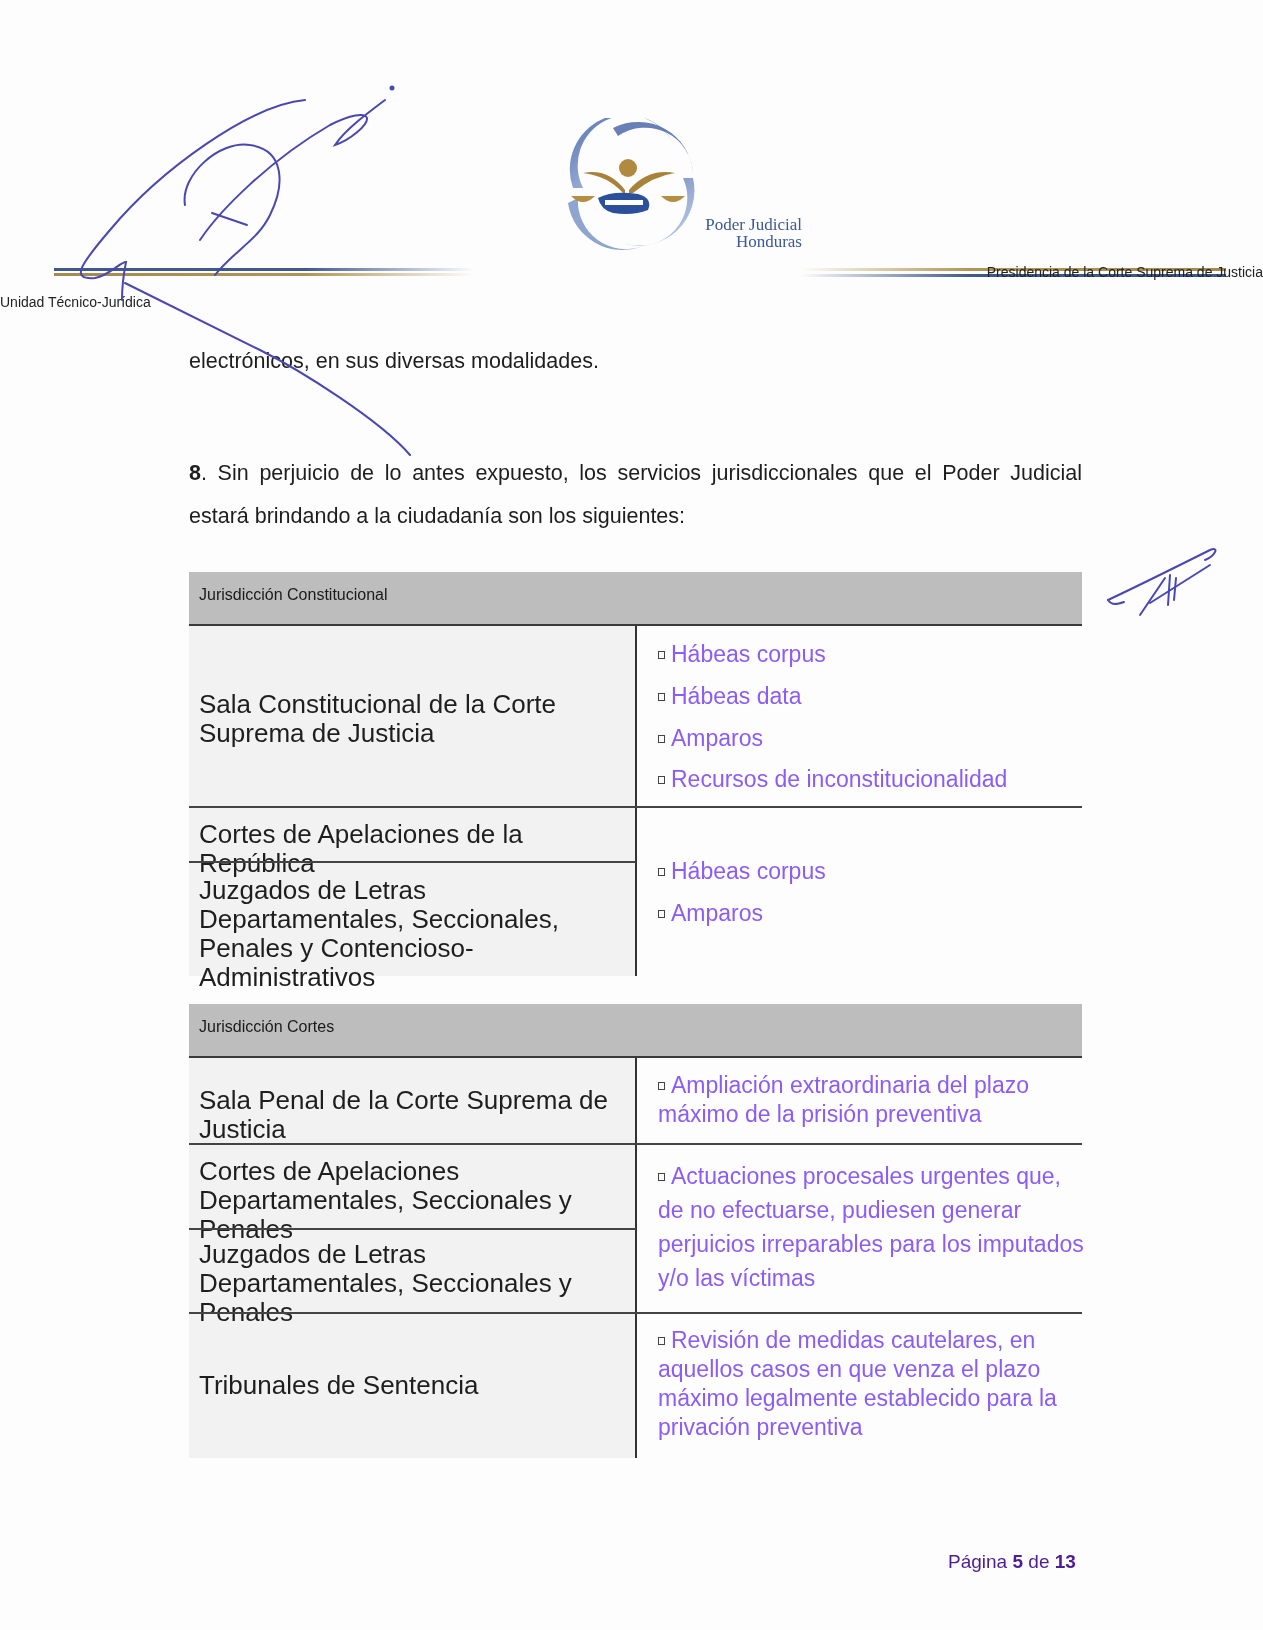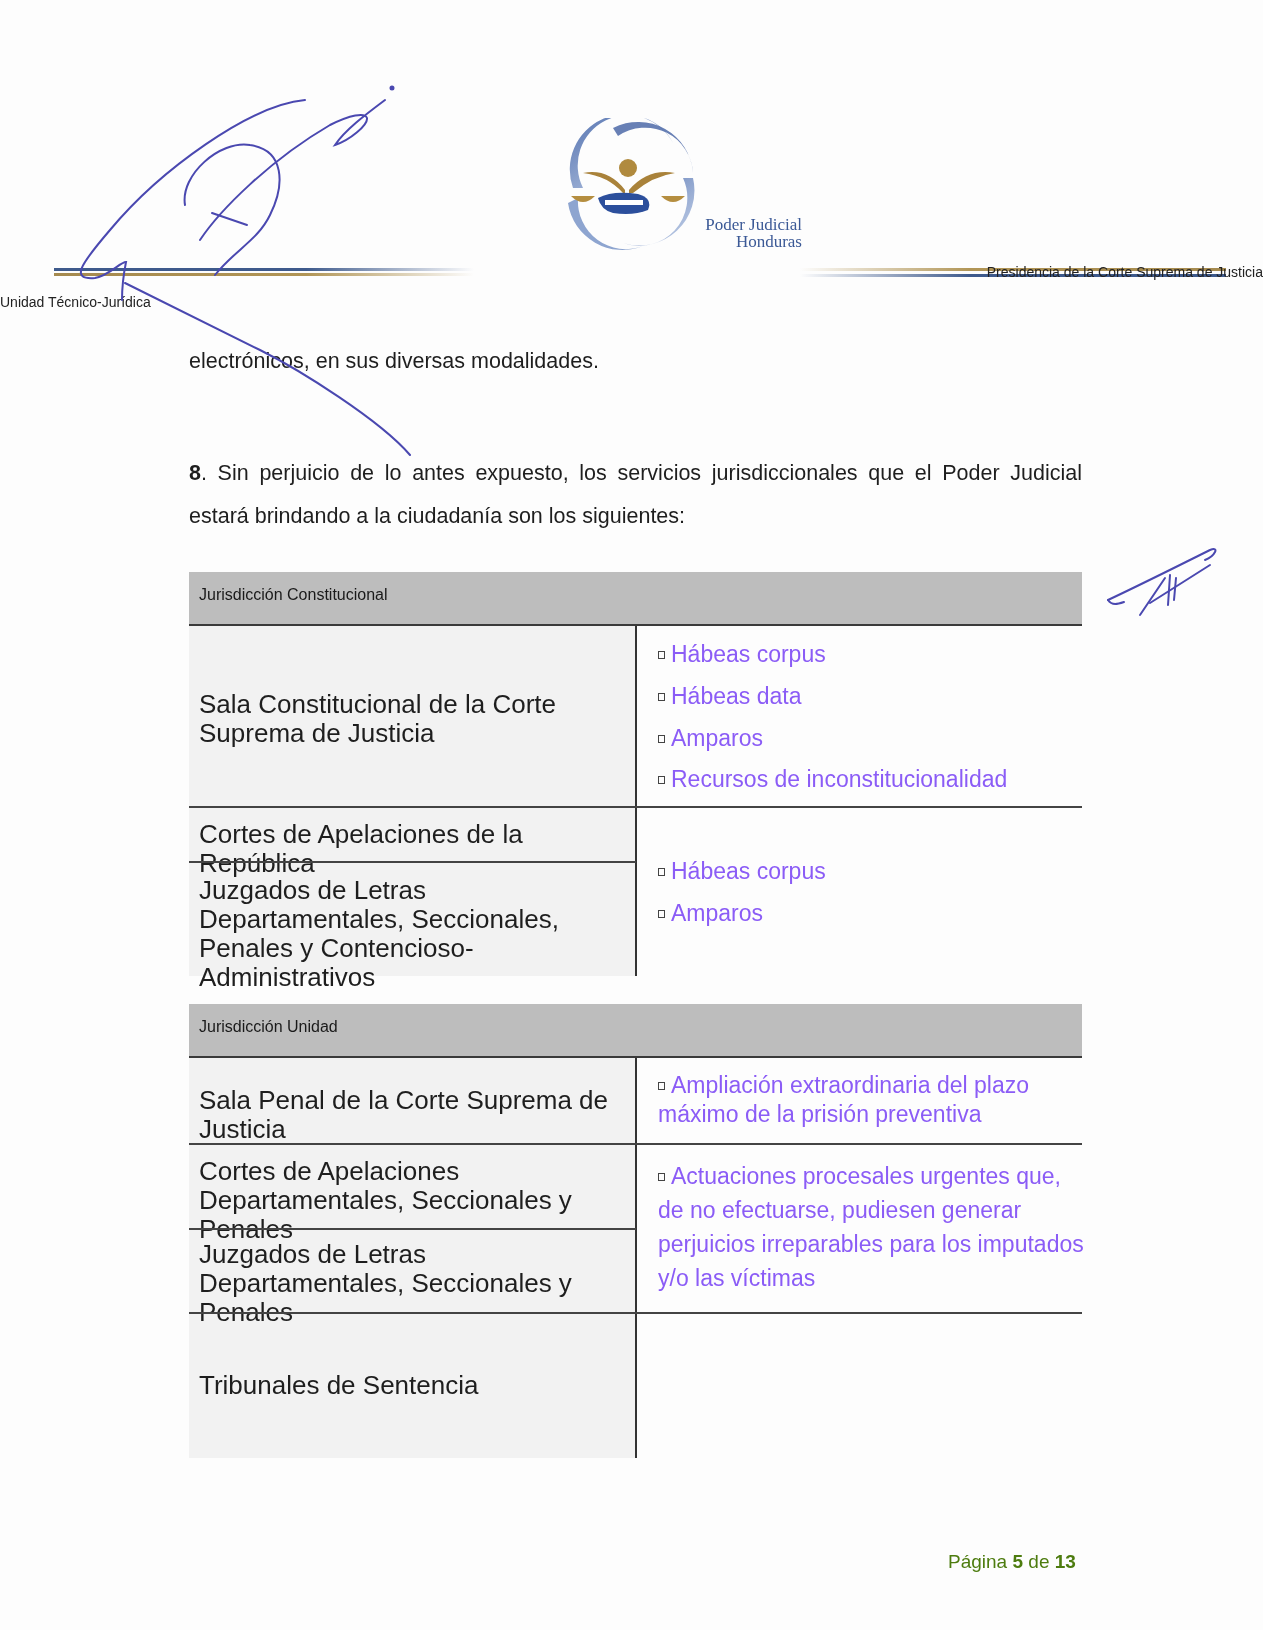--- a/index.html
+++ b/index.html
@@ -29,21 +29,21 @@
   .tbl-head { position: absolute; left: 0; width: 893px; height: 54px;
     background: #bdbdbd; border-bottom: 2px solid #3a3a3a; box-sizing: border-box; }
   .tbl-head span { position: absolute; left: 10px; top: 14px; font-size: 16px; color: #1a1a1a; }
   .lcol { position: absolute; left: 0; width: 447px; background: #f2f2f2; }
   .rcol-divider { position: absolute; left: 446px; width: 1.5px; background: #333; }
   .hline { position: absolute; left: 0; height: 1.5px; background: #444; }
   .cell-text { position: absolute; left: 10px; width: 430px; font-size: 26px; line-height: 29px; color: #1e1e1e; }
   .bul { position: absolute; left: 469px; width: 430px; font-size: 23px; line-height: 29px; color: #8b5cf6; }
   .bul .sq { display: inline-block; width: 5px; height: 6px; border: 1px solid #444; margin-right: 6px; vertical-align: 3px; }
 
-  .footer { left: 948px; top: 1551px; font-size: 19px; color: #4d7c0f; }
+  .footer { left: 948px; top: 1551px; font-size: 19px; color: #4c1d95; }
   .footer b { font-weight: bold; }
 
   svg.sig { position: absolute; overflow: visible; }
 </style>
 </head>
 <body>
 
 <div class="abs">
   <svg class="abs logo" viewBox="0 0 160 132" style="left:553px;top:118px;width:160px;height:132px;">
     <defs>
@@ -102,38 +102,39 @@
   <div class="hline" style="top:289px;width:447px;"></div>
 
   <div class="cell-text" style="top:304px;">Juzgados de Letras Departamentales, Seccionales, Penales y Contencioso-Administrativos</div>
 
   <div class="bul" style="top:285px;"><span class="sq"></span><span>Hábeas corpus</span></div>
   <div class="bul" style="top:327px;"><span class="sq"></span><span>Amparos</span></div>
 </div>
 
 <div class="abs tbl" style="top:1004px;height:454px;">
   <div class="tbl-head" style="top:0;">
-    <span>Jurisdicción Unidad</span>
+    <span>Jurisdicción Cortes</span>
   </div>
   <div class="lcol" style="top:54px;height:400px;"></div>
   <div class="rcol-divider" style="top:54px;height:400px;"></div>
 
   <div class="cell-text" style="top:82px;">Sala Penal de la Corte Suprema de Justicia</div>
   <div class="bul" style="top:67px;"><span class="sq"></span><span>Ampliación extraordinaria del plazo máximo de la prisión preventiva</span></div>
   <div class="hline" style="top:139px;width:893px;"></div>
 
   <div class="cell-text" style="top:153px;">Cortes de Apelaciones Departamentales, Seccionales y Penales</div>
   <div class="hline" style="top:224px;width:447px;"></div>
 
   <div class="cell-text" style="top:236px;">Juzgados de Letras Departamentales, Seccionales y Penales</div>
 
   <div class="bul" style="top:155px;line-height:34px;"><span class="sq"></span><span>Actuaciones procesales urgentes que, de no efectuarse, pudiesen generar perjuicios irreparables para los imputados y/o las víctimas</span></div>
   <div class="hline" style="top:308px;width:893px;"></div>
 
   <div class="cell-text" style="top:367px;">Tribunales de Sentencia</div>
+  <div class="bul" style="top:322px;"><span class="sq"></span><span>Revisión de medidas cautelares, en aquellos casos en que venza el plazo máximo legalmente establecido para la privación preventiva</span></div>
 </div>
 
 <div class="abs footer">
   <span>Página</span>
   <b>5</b>
   <span>de</span>
   <b>13</b>
 </div>
 
 <svg class="sig" style="left:0;top:0;width:1263px;height:1630px;pointer-events:none;" viewBox="0 0 1263 1630">

